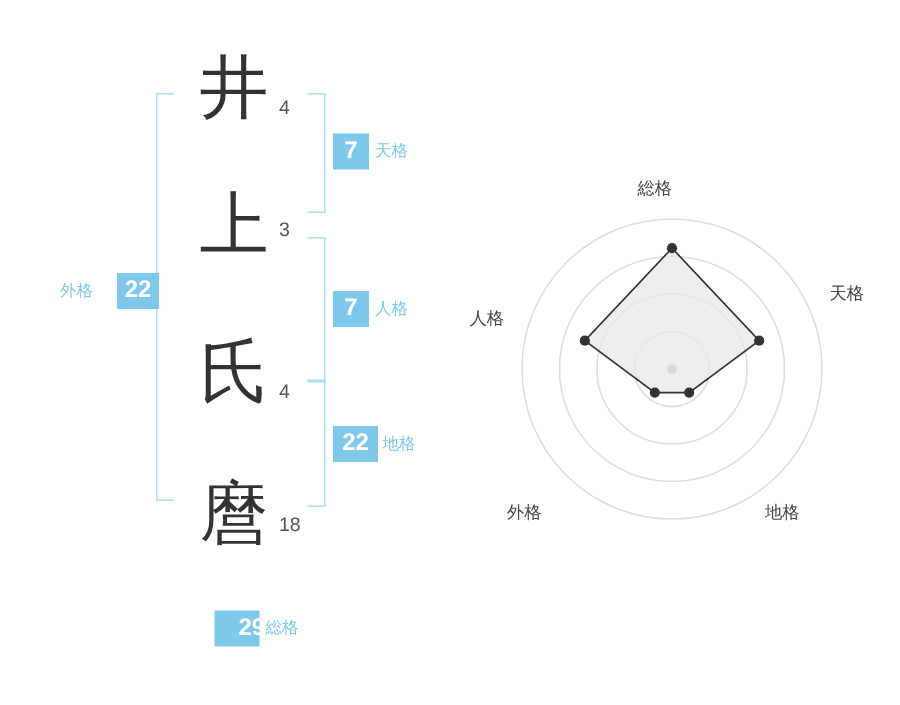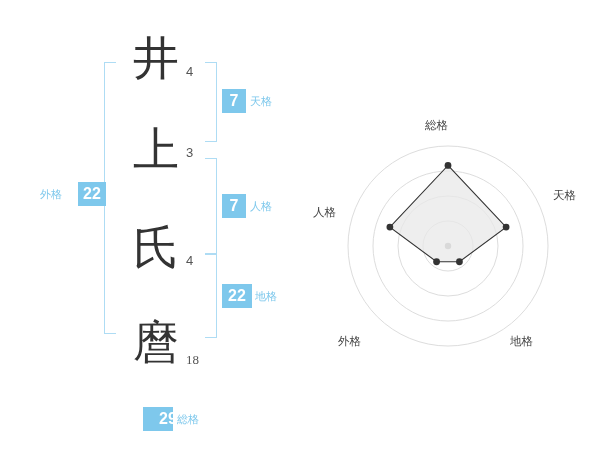--- a/index.html
+++ b/index.html
@@ -111,21 +111,21 @@
     <div class="kanji" style="left:130px; top:36px;">井</div>
     <div class="kanji-stroke" style="left:186px; top:64px;">4</div>
 
     <div class="kanji" style="left:130px; top:127px;">上</div>
     <div class="kanji-stroke" style="left:186px; top:145px;">3</div>
 
     <div class="kanji" style="left:130px; top:225px;">氏</div>
     <div class="kanji-stroke" style="left:186px; top:253px;">4</div>
 
     <div class="kanji" style="left:130px; top:320px;">麿</div>
-    <div class="kanji-stroke" style="left:186px; top:352px;font-family:Liberation Serif, serif;">18</div>
+    <div class="kanji-stroke" style="left:186px; top:342px;">18</div>
 
     <div class="bracket-right" style="left:205px; top:62px; width:12px; height:80px;"></div>
     <div class="chip" style="left:222px; top:89px; width:24px;">7</div>
     <div class="chip-label" style="left:250px; top:89px;">天格</div>
 
     <div class="bracket-right" style="left:205px; top:158px; width:12px; height:96px;"></div>
     <div class="chip" style="left:222px; top:194px; width:24px;">7</div>
     <div class="chip-label" style="left:250px; top:194px;">人格</div>
 
     <div class="bracket-right" style="left:205px; top:254px; width:12px; height:84px;"></div>

